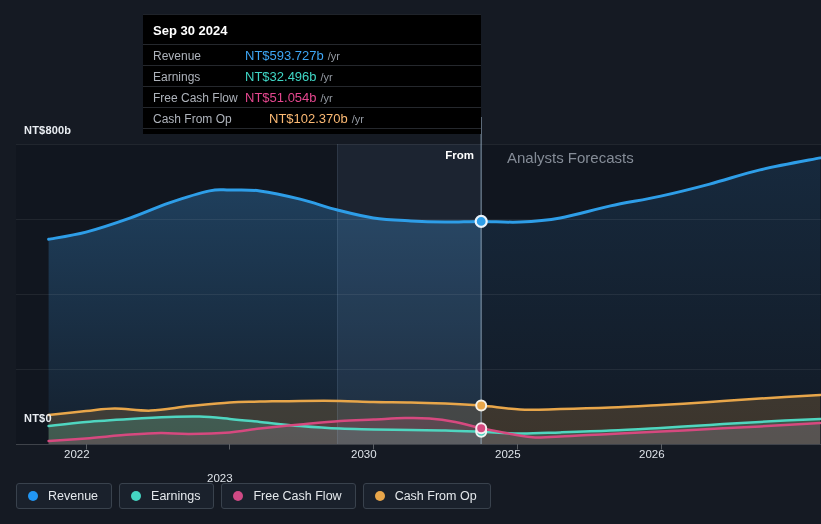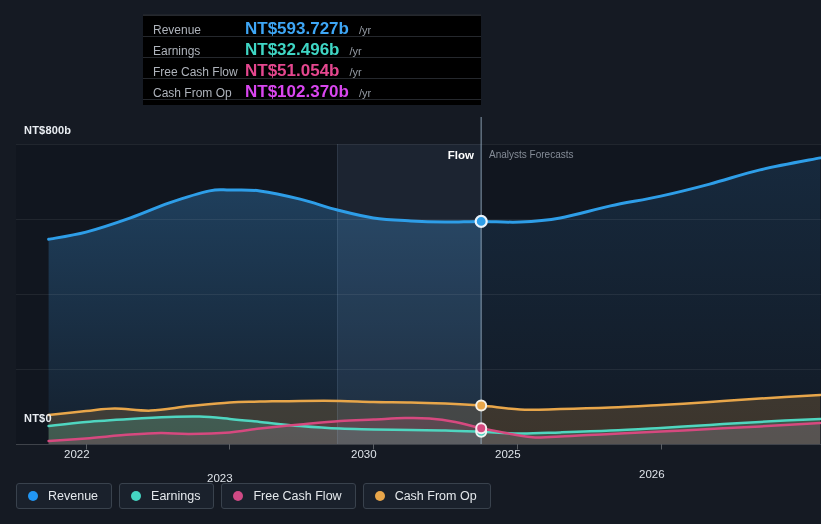--- a/index.html
+++ b/index.html
@@ -5,31 +5,31 @@
   html,body{margin:0;padding:0;background:#151a23;}
   .stage{position:relative;width:821px;height:524px;background:#151a23;
          font-family:"Liberation Sans",sans-serif;overflow:hidden;}
   .abs{position:absolute;}
   svg{position:absolute;left:0;top:0;}
 
   
   .ylab{color:#e9edf2;font-size:11px;font-weight:700;letter-spacing:.2px;}
   .xlab{color:#dde2e8;font-size:11.5px;text-align:left;width:44px;}
   .past-lab{color:#ffffff;font-size:11.5px;font-weight:700;text-align:right;width:80px;}
-  .fore-lab{color:#858c97;font-size:10px;}
+  .fore-lab{color:#858c97;font-size:15px;margin-left:18px;}
 
   
   .tooltip{left:143px;top:14px;width:338px;background:#000;box-sizing:border-box;
            border-top:1px solid #1f232a;}
   .tt-title{color:#fff;font-size:13px;font-weight:700;padding:8px 10px 6px 10px;}
   .tt-row{display:flex;align-items:baseline;padding:3px 10px 2px 10px;
           border-top:1px solid #25282d;height:15px;}
   .tt-label{color:#aeb3bb;font-size:12px;width:92px;flex:none;}
-  .tt-value{font-size:17px;font-weight:700;}
-  .tt-suffix{color:#969ca5;font-size:11px;margin-left:10px;}
+  .tt-value{font-size:13px;font-weight:400;}
+  .tt-suffix{color:#969ca5;font-size:11px;margin-left:4px;}
   .tt-bottom{border-top:1px solid #25282d;height:5px;}
 
   
   .legend{left:16px;top:483px;display:flex;gap:7px;}
   .legend-btn{display:flex;align-items:center;background:#1a212c;border:1px solid #39424d;
               border-radius:3px;padding:5px 13px 5px 11px;cursor:pointer;}
   .legend-dot{width:10px;height:10px;border-radius:50%;margin-right:10px;flex:none;}
   .legend-label{color:#e4e8ec;font-size:12.5px;white-space:nowrap;}
 </style>
 </head>
@@ -88,44 +88,45 @@
     <circle r="5.5" stroke="#eaf3fb" stroke-width="2.2" cx="481.2" cy="221.4" fill="#2e9ee8"></circle>
   </svg>
 
   <div class="abs ylab" style="left:24px;top:124px;text-align:center;">NT$800b</div>
   <div class="abs ylab" style="left:24px;top:412px;">NT$0</div>
 
   <div class="abs xlab" style="left:64px;top:448px;">2022</div>
   <div class="abs xlab" style="left:207px;top:472px;">2023</div>
   <div class="abs xlab" style="left:351px;top:448px;">2030</div>
   <div class="abs xlab" style="left:495px;top:448px;">2025</div>
-  <div class="abs xlab" style="left:639px;top:468px;">2026</div>
+  <div class="abs xlab" style="left:639px;top:448px;">2026</div>
 
-  <div class="abs past-lab" style="left:394px;top:149px;">Flow</div>
+  <div class="abs past-lab" style="left:394px;top:149px;">From</div>
   <div class="abs fore-lab" style="left:489px;top:149px;">Analysts Forecasts</div>
 
   <div class="abs tooltip">
+    <div class="tt-title">Sep 30 2024</div>
     <div class="tt-row">
       <span class="tt-label">Revenue</span>
       <span class="tt-value" style="color: rgb(62, 166, 245);">NT$593.727b</span>
       <span class="tt-suffix">/yr</span>
     </div>
     <div class="tt-row">
       <span class="tt-label">Earnings</span>
       <span class="tt-value" style="color: rgb(63, 214, 197);">NT$32.496b</span>
       <span class="tt-suffix">/yr</span>
     </div>
     <div class="tt-row">
       <span class="tt-label">Free Cash Flow</span>
       <span class="tt-value" style="color: rgb(229, 71, 143);">NT$51.054b</span>
       <span class="tt-suffix">/yr</span>
     </div>
     <div class="tt-row">
       <span class="tt-label">Cash From Op</span>
-      <span class="tt-value" style="color: #d946ef;">NT$102.370b</span>
+      <span class="tt-value" style="color: #fdba74; margin-left: 24px;">NT$102.370b</span>
       <span class="tt-suffix">/yr</span>
     </div>
     <div class="tt-bottom"></div>
   </div>
 
   <div class="abs legend">
     <div class="legend-btn">
       <span class="legend-dot" style="background: rgb(33, 150, 243);"></span>
       <span class="legend-label">Revenue</span>
     </div>

